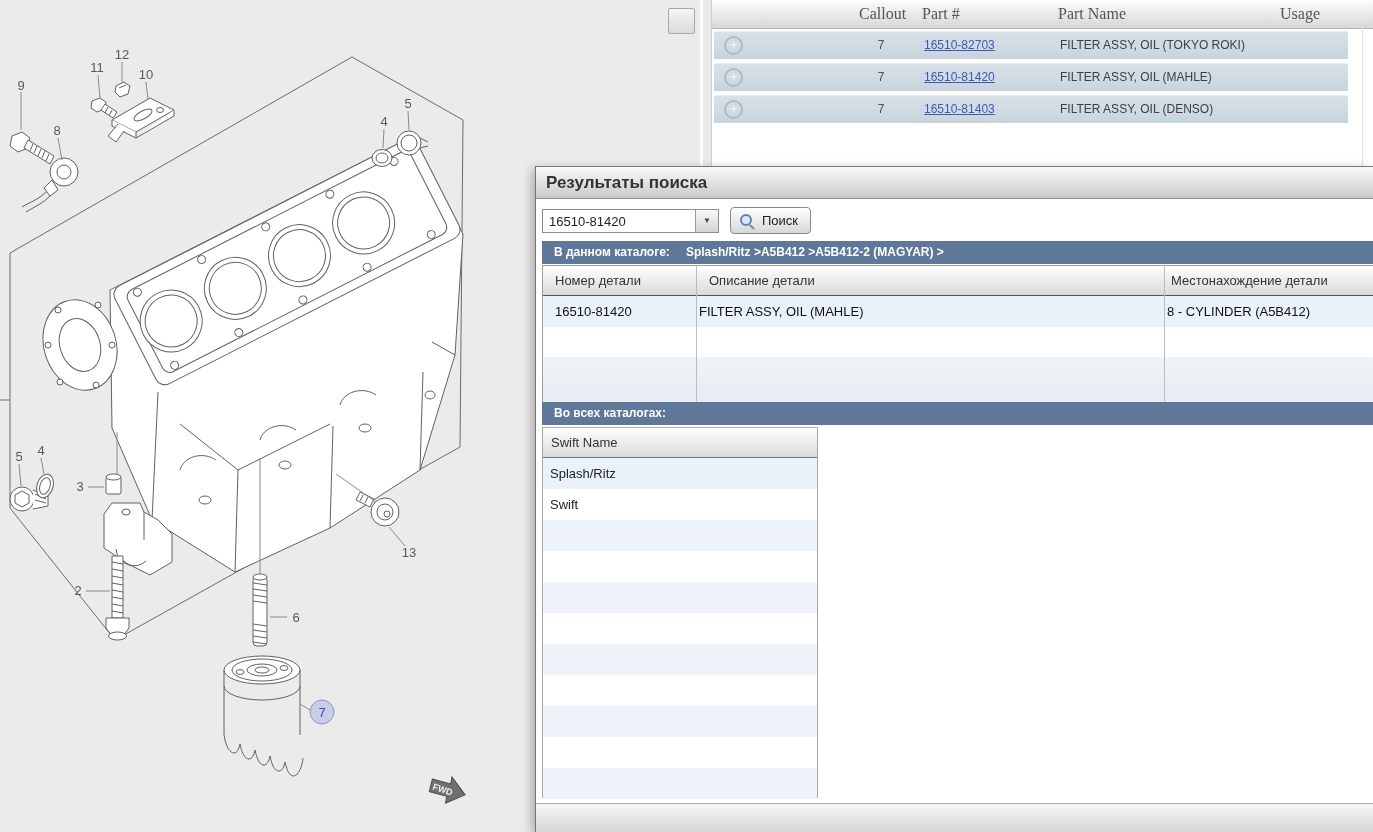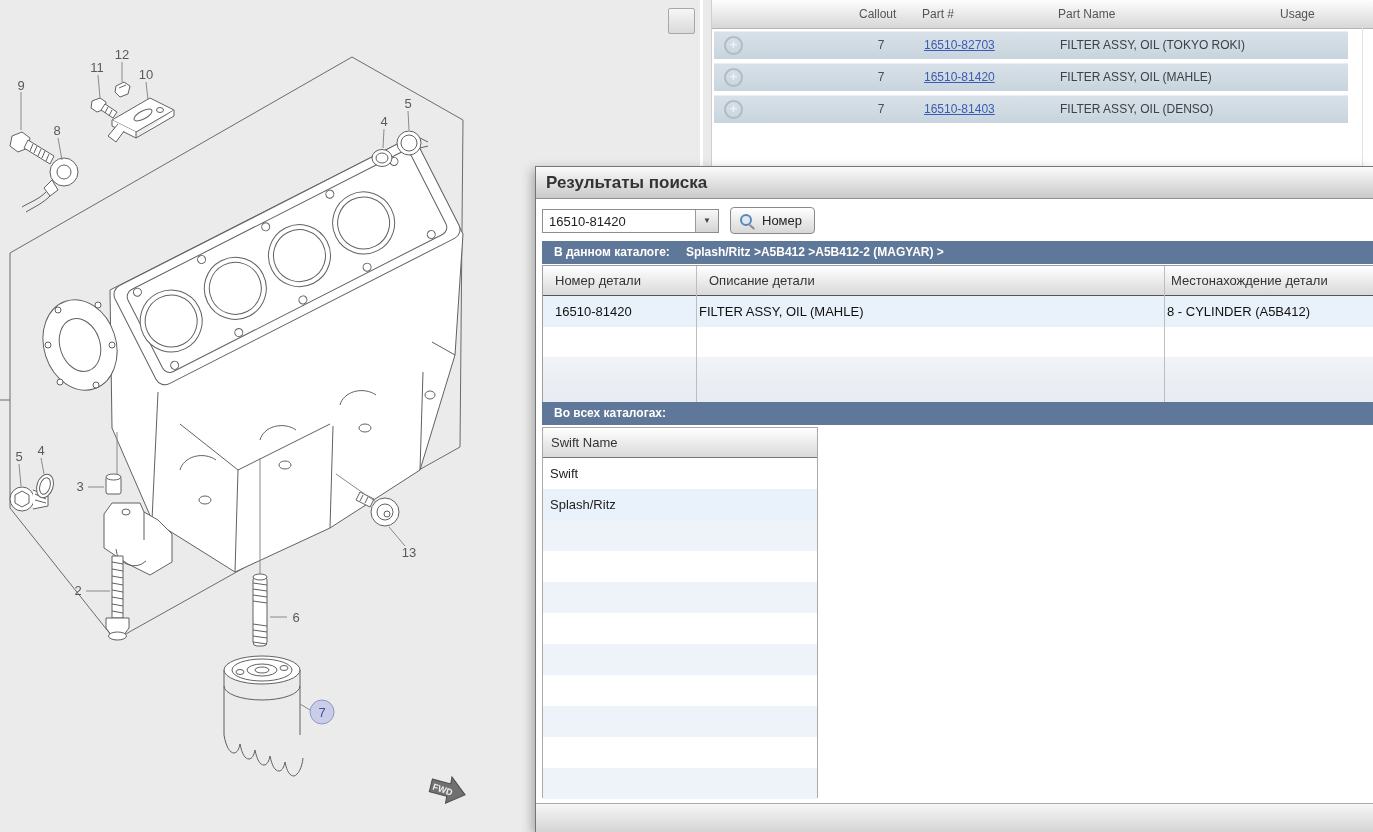--- a/index.html
+++ b/index.html
@@ -11,21 +11,21 @@
   .collapse-btn{position:absolute;left:668px;top:8px;width:25px;height:24px;
       background:linear-gradient(#f6f6f6,#dadada);border:1px solid #a8a8a8;border-radius:2px;cursor:pointer;}
   .splitter{position:absolute;left:700px;top:0;width:11px;height:832px;
       background:linear-gradient(90deg,#ffffff 0 3px,#eaeaea 3px 100%);
       border-right:1px solid #cfcfcf;}
 
   
   .parts-panel{position:absolute;left:712px;top:0;width:661px;height:166px;background:#fff;}
   .parts-header{position:absolute;left:0;top:0;width:100%;height:28px;
       background:linear-gradient(#fdfdfd,#d7d7d7);border-bottom:1px solid #b3b3b3;}
-  .parts-header span{position:absolute;top:0;line-height:28px;font-size:12px;color:#555;}
+  .parts-header span{position:absolute;top:0;line-height:28px;font-size:16px;color:#555;font-family:Liberation Serif, serif;}
   .ph-callout{left:147px;} .ph-part{left:210px;text-align:right;} .ph-name{left:346px;} .ph-usage{left:568px;}
   .part-row{position:absolute;left:2px;width:634px;height:27px;
       background:linear-gradient(#d8e1e8,#c8d4dd);border-top:1px solid #e8eef2;cursor:pointer;}
   .part-row .expand-btn{position:absolute;left:10px;top:4px;width:15px;height:15px;border-radius:50%;
       border:2px solid #b0bbc4;color:#eef2f5;background:transparent;
       font-weight:bold;font-size:13px;line-height:14px;text-align:center;cursor:pointer;}
   .part-row .callout-cell{position:absolute;left:147px;width:40px;text-align:center;line-height:27px;font-size:12px;color:#44505a;}
   .part-row .link-cell{position:absolute;left:210px;line-height:27px;font-size:12px;
       color:#3b5bb5;text-decoration:underline;cursor:pointer;}
   .part-row .name-cell{position:absolute;left:346px;line-height:27px;font-size:12px;color:#3a4147;}
@@ -335,21 +335,21 @@
 
   <div class="dialog">
     <div class="dlg-title">Результаты поиска</div>
 
     <div class="combo">
       <input type="text" value="16510-81420" style="">
       <span class="drop-btn">▼</span>
     </div>
     <button class="search-btn">
       <span class="lens"></span>
-      <span>Номер</span>
+      <span>Поиск</span>
     </button>
 
     <div class="blue-bar bar-catalog">
       <span>В данном каталоге:</span><span class="crumb">Splash/Ritz &gt;A5B412 &gt;A5B412-2 (MAGYAR) &gt;</span>
     </div>
 
     <div class="res-table">
       <div class="res-head">
         <span class="rh-c1">Номер детали</span>
         <span class="rh-c2">Описание детали</span>
@@ -365,22 +365,22 @@
       <div class="res-vline rv-1"></div>
       <div class="res-vline rv-2"></div>
     </div>
 
     <div class="blue-bar bar-all">
       <span>Во всех каталогах:</span>
     </div>
 
     <div class="model-table">
       <div class="model-head">Swift Name</div>
+      <div class="model-row mr-blue">Splash/Ritz</div>
       <div class="model-row mr-white">Swift</div>
-      <div class="model-row mr-blue">Splash/Ritz</div>
       <div class="model-row mr-blue-e"></div>
       <div class="model-row mr-white"></div>
       <div class="model-row mr-blue-e"></div>
       <div class="model-row mr-white"></div>
       <div class="model-row mr-blue-e"></div>
       <div class="model-row mr-white"></div>
       <div class="model-row mr-blue-e"></div>
       <div class="model-row mr-white"></div>
       <div class="model-row mr-blue-e"></div>
     </div>

